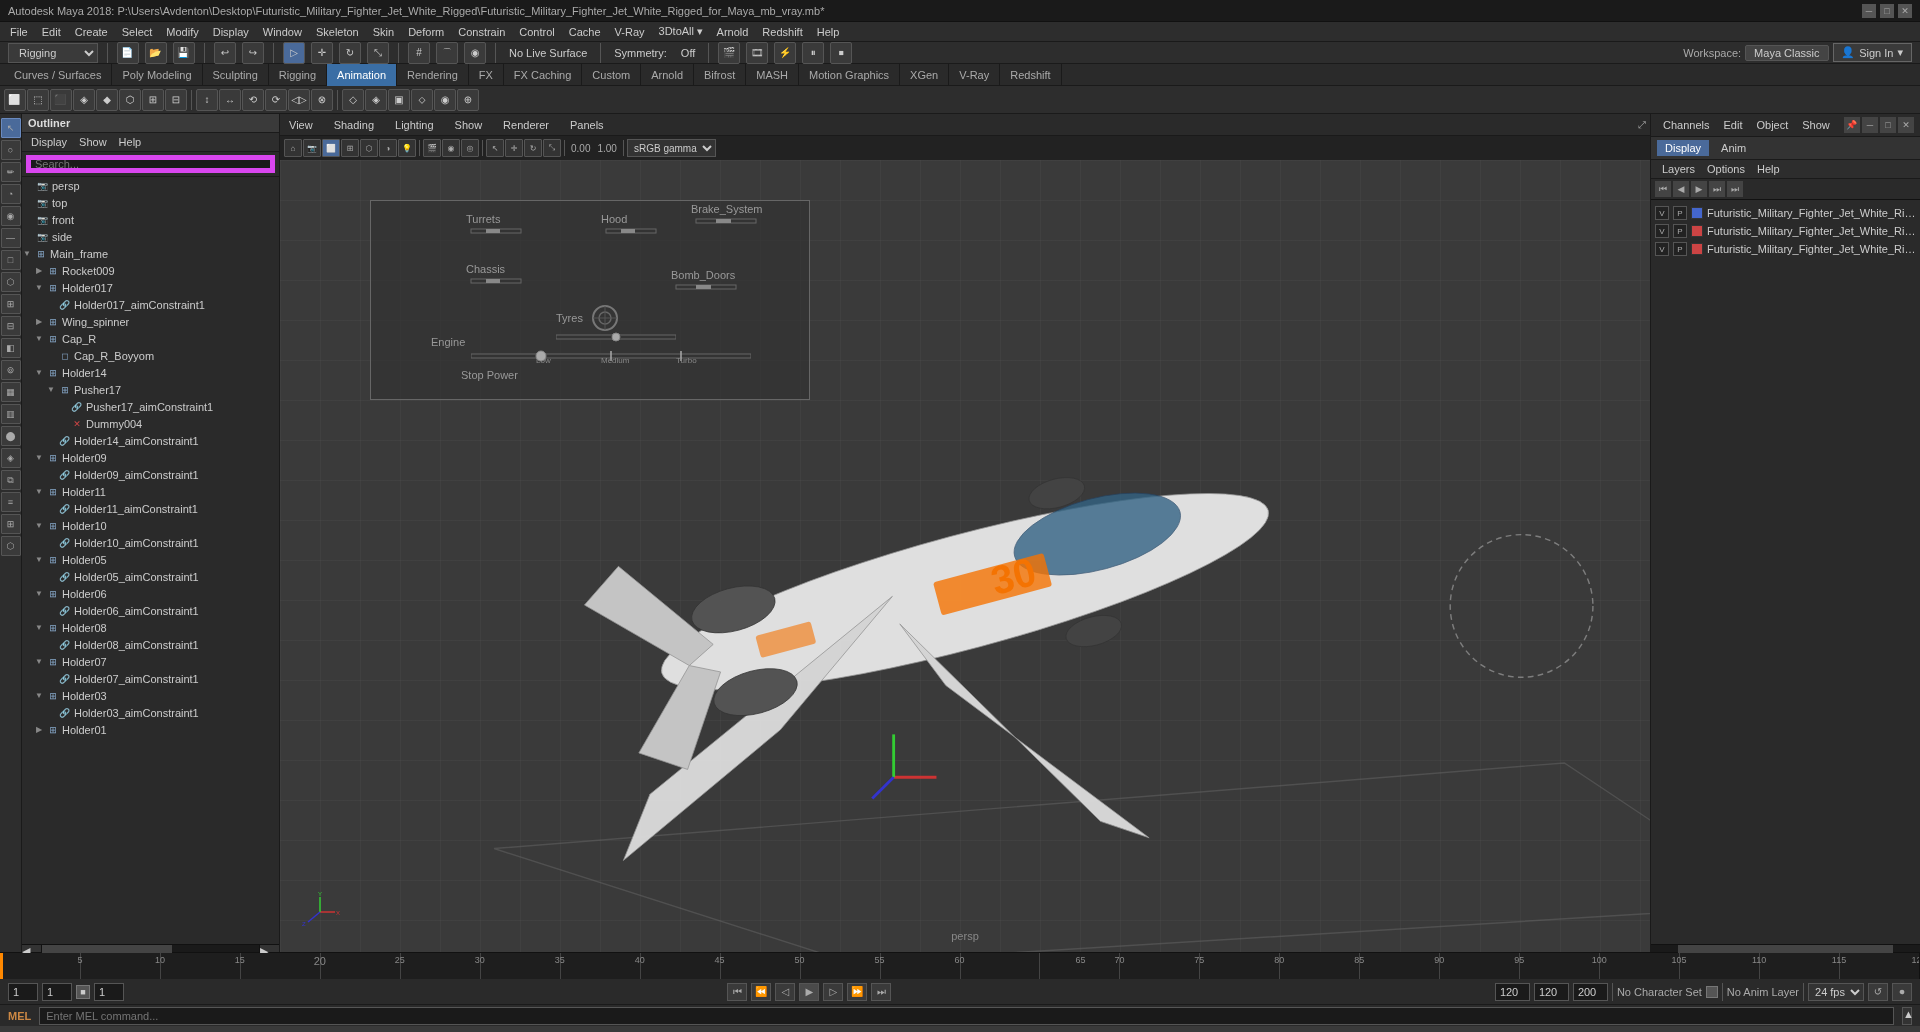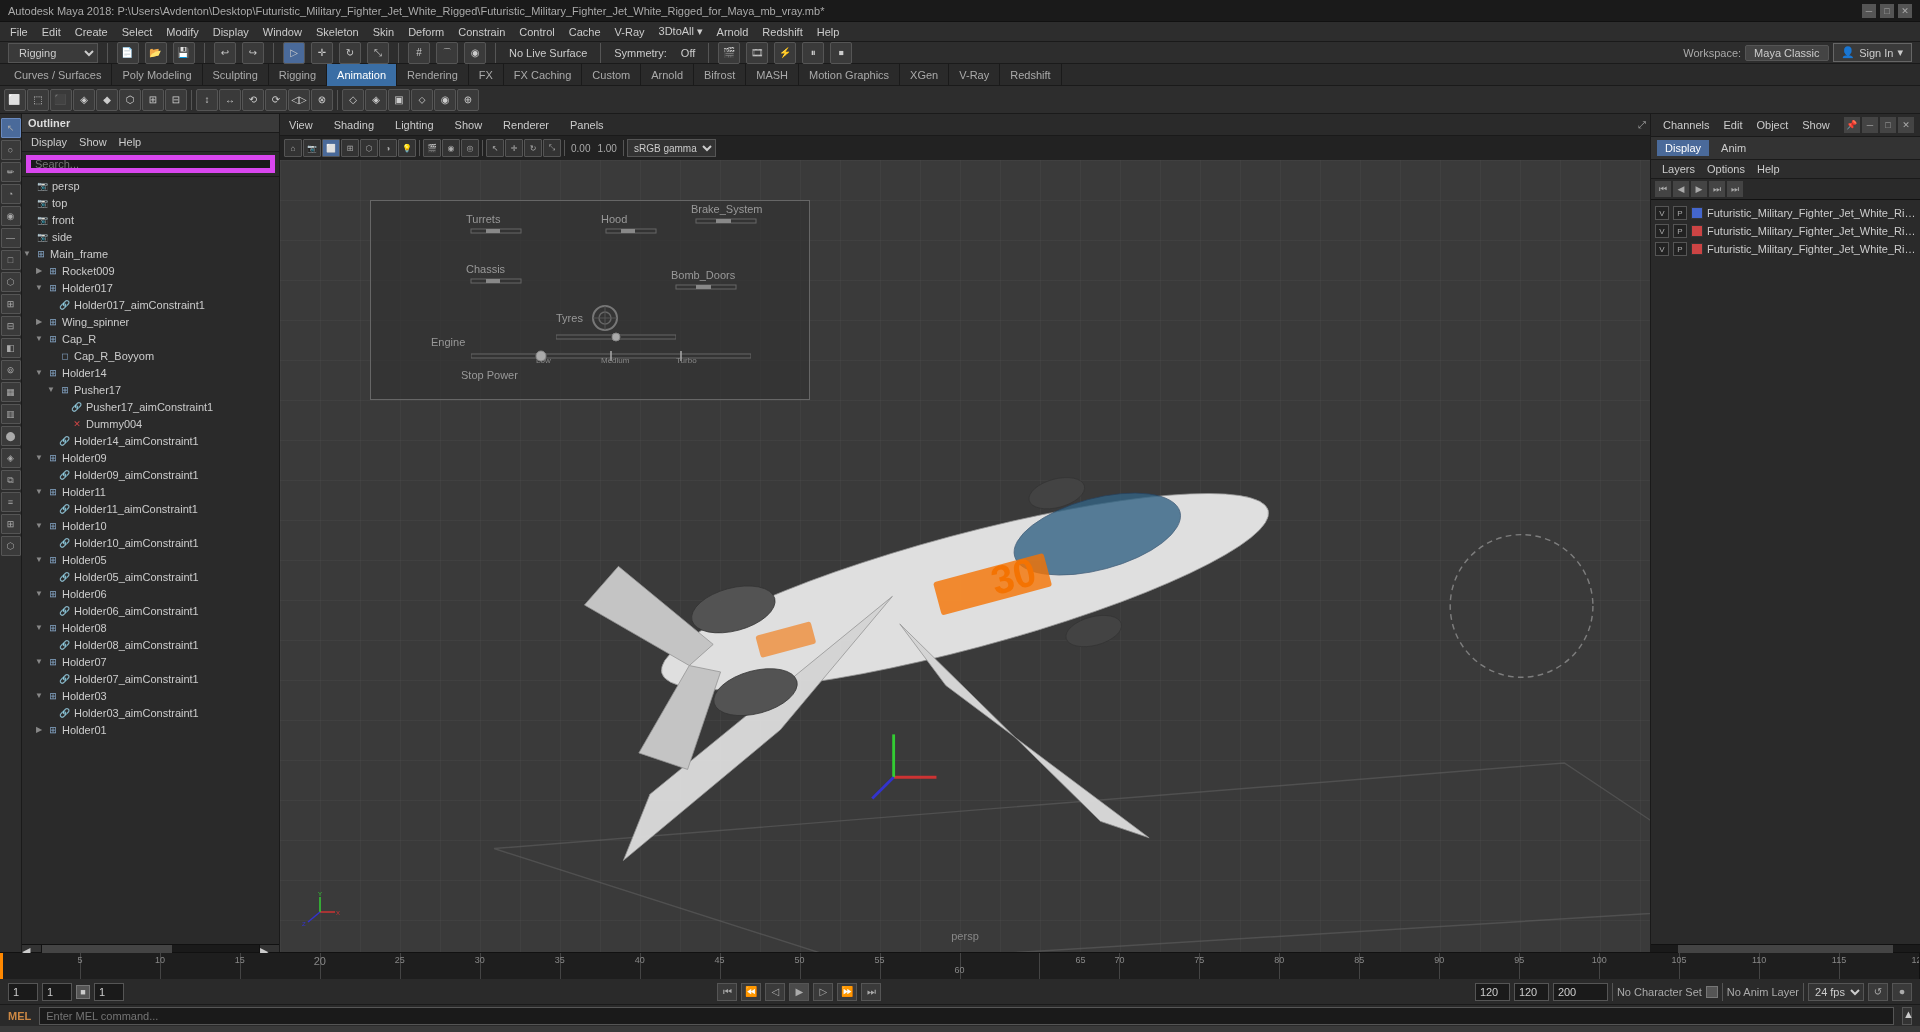--- a/index.html
+++ b/index.html
@@ -1138,21 +1138,21 @@
       <span style="position: absolute; left: 29.1667%; top: 2px; font-size: 9px; color: rgb(136, 136, 136); transform: translateX(-50%);">35</span>
       <div style="position: absolute; left: 33.3333%; top: 0px; width: 1px; height: 100%; background: rgb(68, 68, 68);"></div>
       <span style="position: absolute; left: 33.3333%; top: 2px; font-size: 9px; color: rgb(136, 136, 136); transform: translateX(-50%);">40</span>
       <div style="position: absolute; left: 37.5%; top: 0px; width: 1px; height: 100%; background: rgb(68, 68, 68);"></div>
       <span style="position: absolute; left: 37.5%; top: 2px; font-size: 9px; color: rgb(136, 136, 136); transform: translateX(-50%);">45</span>
       <div style="position: absolute; left: 41.6667%; top: 0px; width: 1px; height: 100%; background: rgb(68, 68, 68);"></div>
       <span style="position: absolute; left: 41.6667%; top: 2px; font-size: 9px; color: rgb(136, 136, 136); transform: translateX(-50%);">50</span>
       <div style="position: absolute; left: 45.8333%; top: 0px; width: 1px; height: 100%; background: rgb(68, 68, 68);"></div>
       <span style="position: absolute; left: 45.8333%; top: 2px; font-size: 9px; color: rgb(136, 136, 136); transform: translateX(-50%);">55</span>
       <div style="position: absolute; left: 50%; top: 0px; width: 1px; height: 100%; background: rgb(68, 68, 68);"></div>
-      <span style="position: absolute; left: 50%; top: 12px; font-size: 9px; color: rgb(136, 136, 136); transform: translateX(-50%);">60</span>
+      <span style="position: absolute; left: 50%; top: 2px; font-size: 9px; color: rgb(136, 136, 136); transform: translateX(-50%);">60</span>
       <div style="position: absolute; left: 54.1667%; top: 0px; width: 1px; height: 100%; background: rgb(68, 68, 68);"></div>
       <span style="position: absolute; left: 54.1667%; top: 2px; font-size: 9px; color: rgb(136, 136, 136); transform: translateX(-50%); margin-left: 41px;">65</span>
       <div style="position: absolute; left: 58.3333%; top: 0px; width: 1px; height: 100%; background: rgb(68, 68, 68);"></div>
       <span style="position: absolute; left: 58.3333%; top: 2px; font-size: 9px; color: rgb(136, 136, 136); transform: translateX(-50%);">70</span>
       <div style="position: absolute; left: 62.5%; top: 0px; width: 1px; height: 100%; background: rgb(68, 68, 68);"></div>
       <span style="position: absolute; left: 62.5%; top: 2px; font-size: 9px; color: rgb(136, 136, 136); transform: translateX(-50%);">75</span>
       <div style="position: absolute; left: 66.6667%; top: 0px; width: 1px; height: 100%; background: rgb(68, 68, 68);"></div>
       <span style="position: absolute; left: 66.6667%; top: 2px; font-size: 9px; color: rgb(136, 136, 136); transform: translateX(-50%);">80</span>
       <div style="position: absolute; left: 70.8333%; top: 0px; width: 1px; height: 100%; background: rgb(68, 68, 68);"></div>
       <span style="position: absolute; left: 70.8333%; top: 2px; font-size: 9px; color: rgb(136, 136, 136); transform: translateX(-50%);">85</span>
@@ -1184,21 +1184,21 @@
   <button class="bc-btn">⏮</button>
   <button class="bc-btn">⏪</button>
   <button class="bc-btn">◁</button>
   <button class="bc-btn" style="background:#4a4a4a;">▶</button>
   <button class="bc-btn">▷</button>
   <button class="bc-btn">⏩</button>
   <button class="bc-btn">⏭</button>
   <div class="bc-spacer"></div>
   <input class="bc-input" type="text" value="120" style="width: 35px;">
   <input class="bc-input" type="text" value="120" style="width: 35px;">
-  <input class="bc-input" type="text" value="200" style="width: 55px;">
+  <input class="bc-input" type="text" value="200" style="width: 35px;">
   <div class="bc-separator"></div>
   <span class="bc-label">No Character Set</span>
   <div style="width:12px; height:12px; background:#555; border:1px solid #777;"></div>
   <div class="bc-separator"></div>
   <span class="bc-label">No Anim Layer</span>
   <div class="bc-separator"></div>
   <select class="bc-select">
     <option>24 fps</option>
   </select>
   <button class="bc-btn">↺</button>

